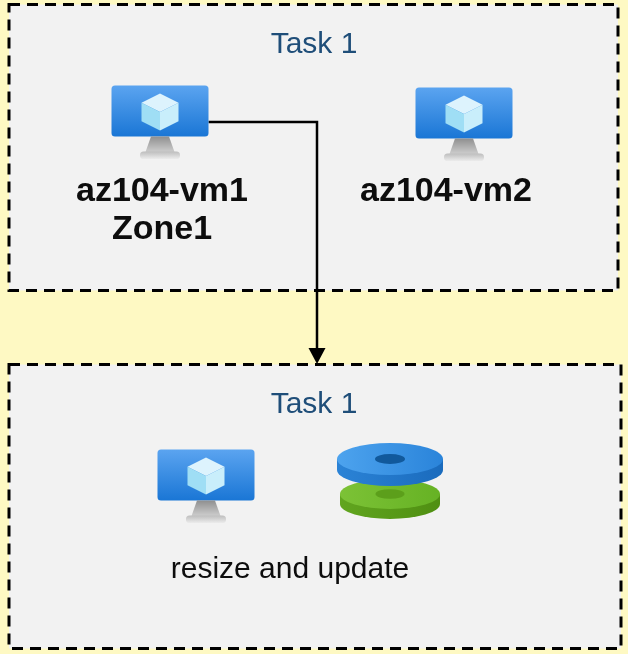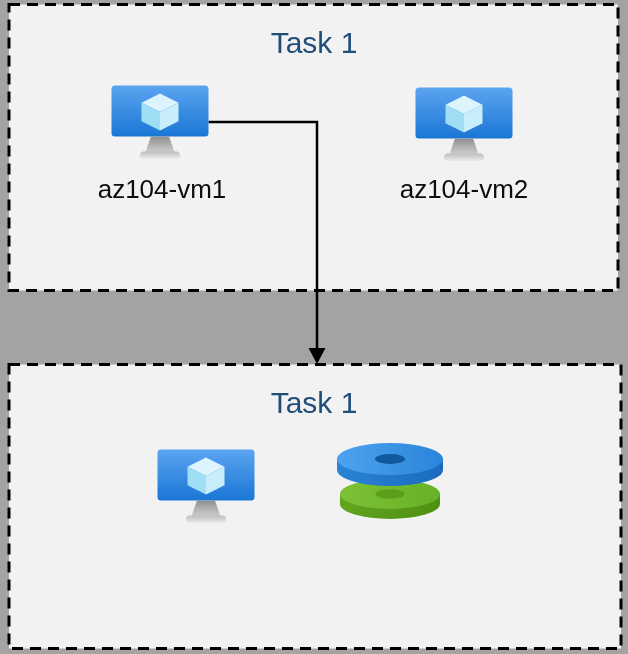--- a/index.html
+++ b/index.html
@@ -1,45 +1,46 @@
 <!DOCTYPE html>
 <html><head>
 <meta charset="utf-8">
 <style>
   html, body { margin: 0; padding: 0; background: #ffffff; }
   .canvas {
     position: relative;
     width: 628px;
     height: 654px;
-    background: #a3a3a3;
+    background: #fef9c3;
     font-family: "Liberation Sans", sans-serif;
     overflow: hidden;
   }
   .bg-layer { position: absolute; left: 0; top: 0; }
   .task-title {
     position: absolute;
     left: 8px;
     width: 612px;
     text-align: center;
     font-size: 30px;
     font-weight: 400;
     color: #1f4e79;
   }
   .title-task1 { top: 26px; }
   .title-task2 { top: 386px; }
   .vm-label {
     position: absolute;
     width: 204px;
     text-align: center;
-    font-size: 26px;
+    font-size: 34px;
     line-height: 38px;
     color: #0d0d0d;
+    font-weight: bold;
   }
   .label-vm1 { left: 60px; top: 170px; }
-  .label-vm2 { left: 362px; top: 170px; }
+  .label-vm2 { left: 344px; top: 170px; }
   .caption {
     position: absolute;
     left: 110px;
     top: 551px;
     width: 360px;
     text-align: center;
     font-size: 30px;
     color: #0d0d0d;
   }
 </style>
@@ -112,22 +113,24 @@
     <use href="#sym-vm" x="110" y="84" width="100" height="82"></use>
     <use href="#sym-vm" x="414" y="86" width="100" height="82"></use>
     <use href="#sym-vm" x="156" y="448" width="100" height="82"></use>
     <use href="#sym-disks" x="335" y="442" width="110" height="80"></use>
   </svg>
 
   <div class="task-title title-task1">Task 1</div>
 
   <div class="vm-label label-vm1">
     <div>az104-vm1</div>
+    <div>Zone1</div>
   </div>
 
   <div class="vm-label label-vm2">
     <div>az104-vm2</div>
   </div>
 
   <div class="task-title title-task2">Task 1</div>
 
+  <div class="caption">resize and update</div>
 
 </div>
 
 </body></html>

